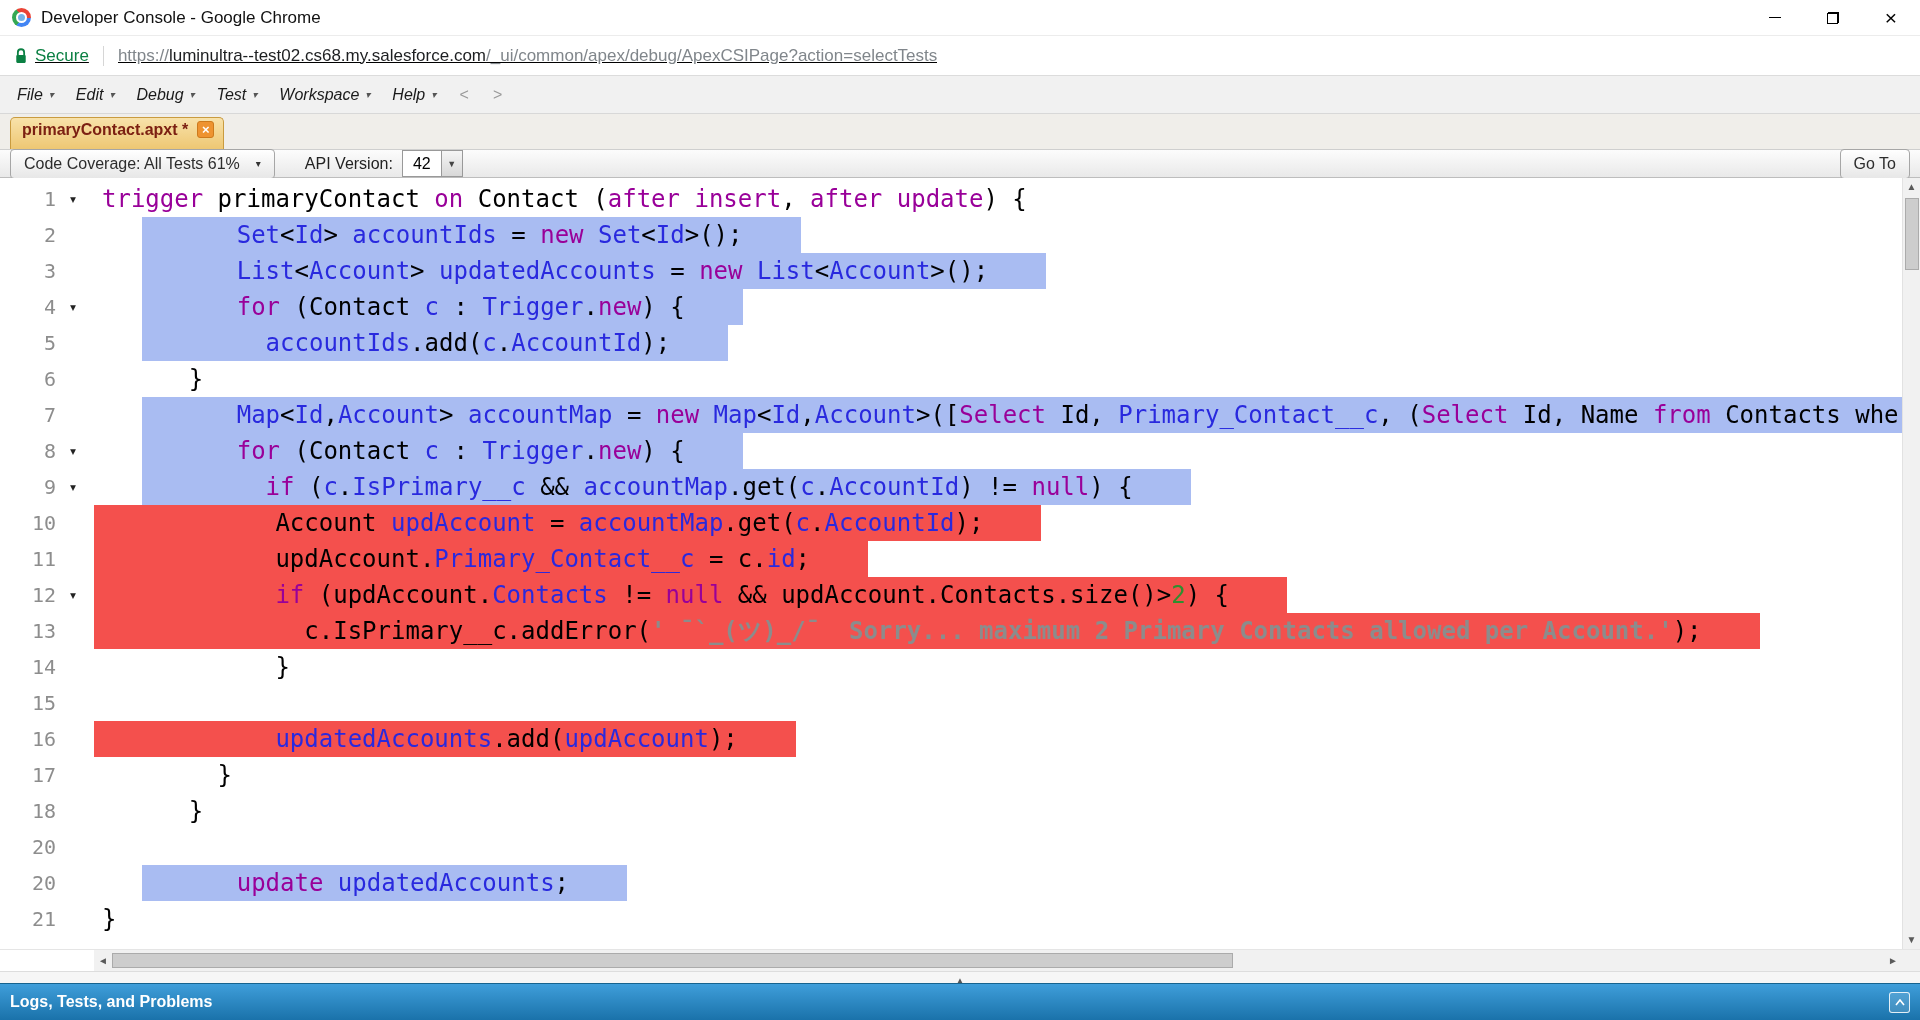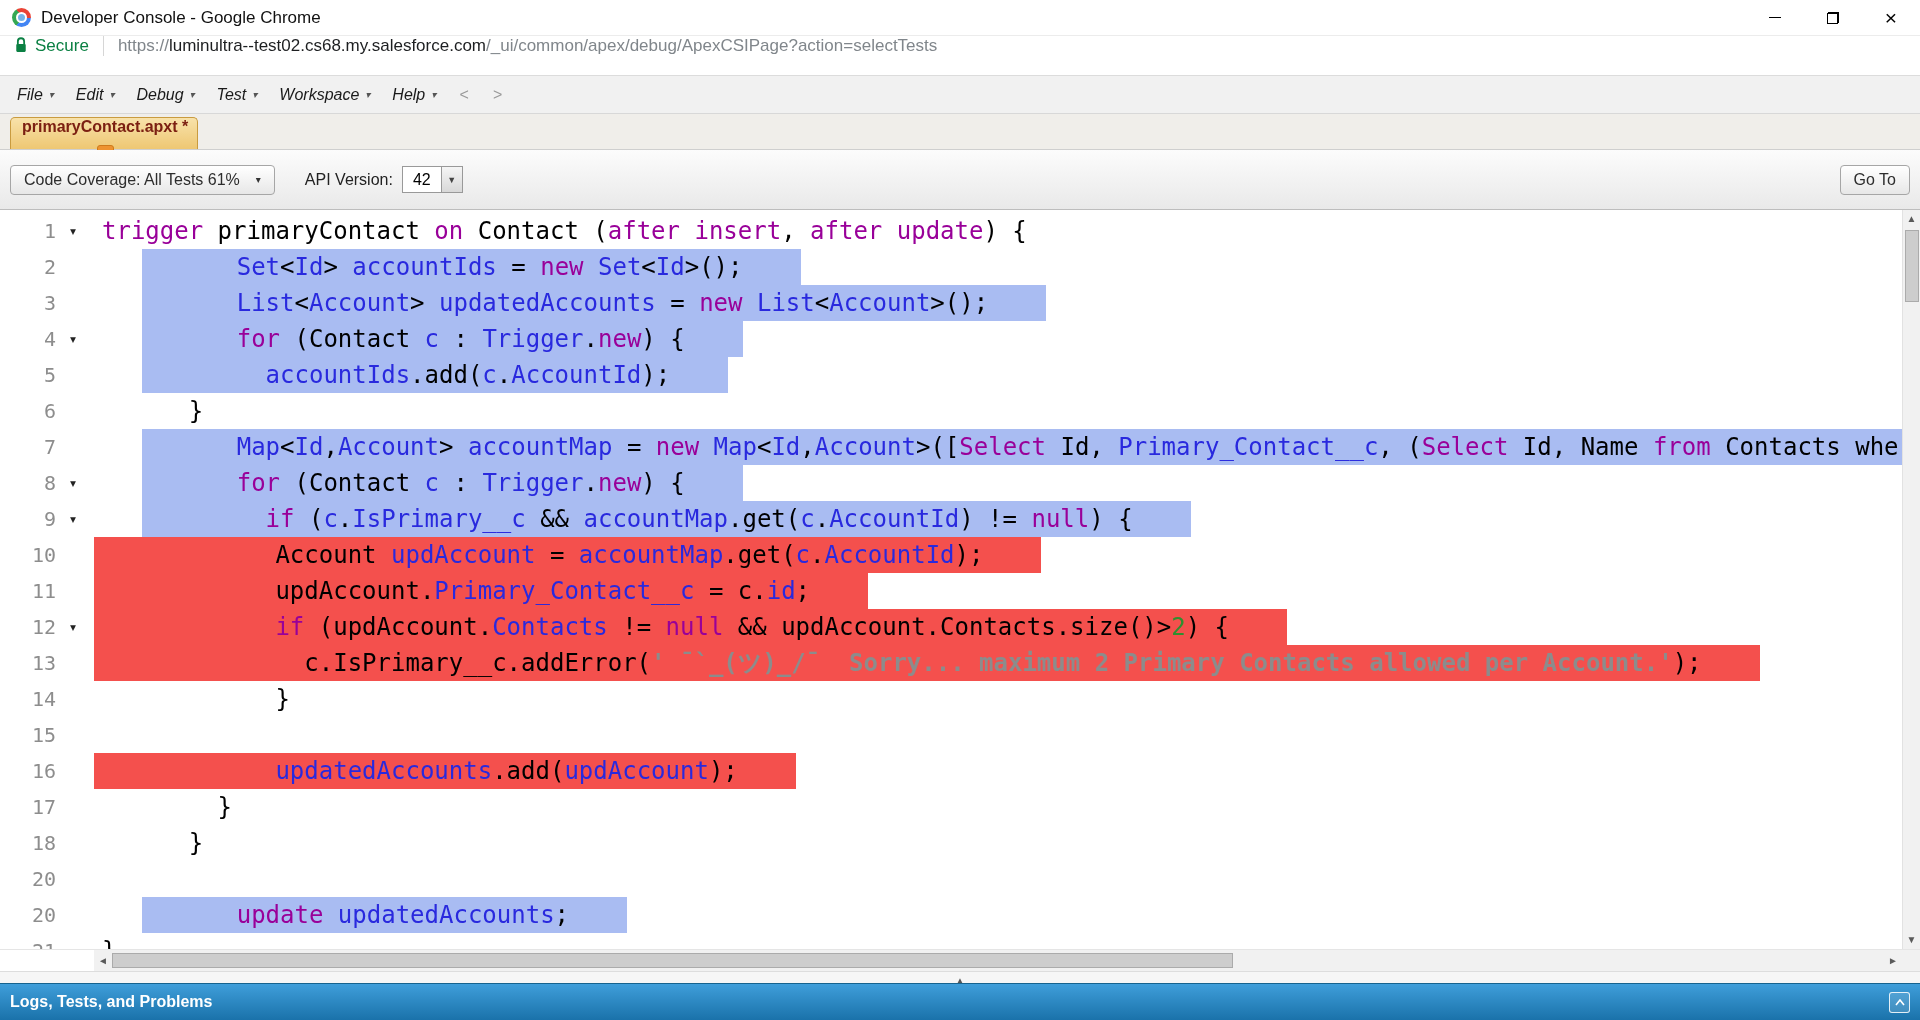--- a/index.html
+++ b/index.html
@@ -18,47 +18,47 @@
   .win-controls { margin-left: auto; display: flex; height: 100%; }
   .win-btn { width: 58px; height: 100%; display: flex; align-items: center; justify-content: center; cursor: default; }
   .min-glyph { width: 12px; height: 0; border-top: 1.4px solid #000; display: inline-block; }
   .restore-glyph { width: 12px; height: 12px; position: relative; display: inline-block; }
   .restore-glyph::after { content: ""; position: absolute; right: 0; top: 0; width: 9px; height: 9px; border: 1.2px solid #000; }
   .restore-glyph::before { content: ""; position: absolute; left: 0; bottom: 0; width: 9px; height: 9px;
     border: 1.2px solid #000; background: #fff; z-index: 1; }
   .close-glyph { font-size: 21px; line-height: 1; color: #000; font-weight: 400; }
 
   
-  .urlbar { height: 40px; background: #fff; display: flex; padding-left: 14px;
-    border-bottom: 1px solid #dcdcdc; flex: 0 0 auto; }
+  .urlbar { height: 40px; background: #fff; display: flex; align-items: center; padding-left: 14px;
+    border-bottom: 1px solid #dcdcdc; flex: 0 0 auto; text-decoration: underline; }
   .secure { color: var(--secure-green); font-size: 17px; margin-left: 7px; }
   .url-sep { width: 1px; height: 20px; background: #d6d6d6; margin: 0 14px; }
   .url { font-size: 17px; white-space: nowrap; overflow: hidden; }
   .url .scheme, .url .path { color: #80868b; }
   .url .domain { color: #1d1f21; }
 
   
   .menubar { height: 38px; background: #f1f1f1; border-bottom: 1px solid #d8d8d8;
     display: flex; align-items: center; padding-left: 6px; flex: 0 0 auto; font-style: italic; }
   .menu-item { display: flex; align-items: center; padding: 0 11px; font-size: 16px; color: #1a1a1a; cursor: default; }
   .menu-item .caret { font-size: 10px; color: #555; margin-left: 6px; }
   .nav-arrow { padding: 0 12px; font-size: 16px; color: #999; cursor: default; }
 
   
   .tabbar { height: 36px; background: #f0eeea; border-bottom: 1px solid #cfcfcf;
     display: flex; align-items: flex-end; padding-left: 10px; flex: 0 0 auto; }
   .tab { height: 32px; display: flex; align-items: center; gap: 9px; padding: 0 9px 8px 11px;
     border: 1px solid var(--tab-border); border-bottom: none; border-radius: 5px 5px 0 0;
-    background: linear-gradient(var(--tab-bg-top), var(--tab-bg-bottom)); flex-direction: column; }
+    background: linear-gradient(var(--tab-bg-top), var(--tab-bg-bottom)); }
   .tab-label { font-size: 16px; font-weight: bold; color: var(--tab-text); white-space: nowrap; }
   .tab-close { width: 17px; height: 17px; background: #ee9330; border: 1px solid #cd7a1c; border-radius: 3px;
     color: #fff; font-size: 13px; font-weight: bold; line-height: 15px; text-align: center; cursor: default; }
 
   
-  .toolbar { height: 60px; background: linear-gradient(#fcfcfc, #e9e9e9); border-bottom: 1px solid #bdbdbd;
+  .toolbar { height: 28px; background: linear-gradient(#fcfcfc, #e9e9e9); border-bottom: 1px solid #bdbdbd;
     display: flex; align-items: center; padding: 0 10px; flex: 0 0 auto; }
   .btn { display: flex; align-items: center; border: 1px solid #a6a6a6; border-radius: 4px;
     background: linear-gradient(#ffffff, #e7e7e7); padding: 5px 13px; font-size: 16px; color: #2d2d2d; cursor: default; }
   .btn .caret { font-size: 10px; color: #333; margin-left: 16px; }
   .api-label { font-size: 16px; color: #222; margin-left: 30px; margin-right: 9px; }
   .select { display: flex; align-items: stretch; border: 1px solid #999; background: #fff; height: 27px; cursor: default; }
   .select-value { font-size: 16px; color: #000; padding: 0 10px; display: flex; align-items: center; min-width: 34px; }
   .select-arrow { width: 21px; border-left: 1px solid #999; background: linear-gradient(#f5f5f5, #d8d8d8);
     display: flex; align-items: center; justify-content: center; font-size: 9px; color: #444; }
   .spacer { flex: 1; }

